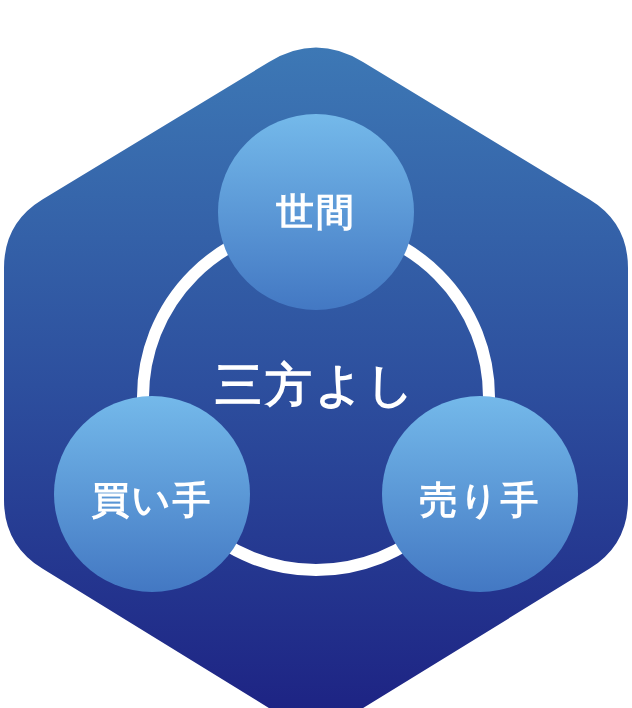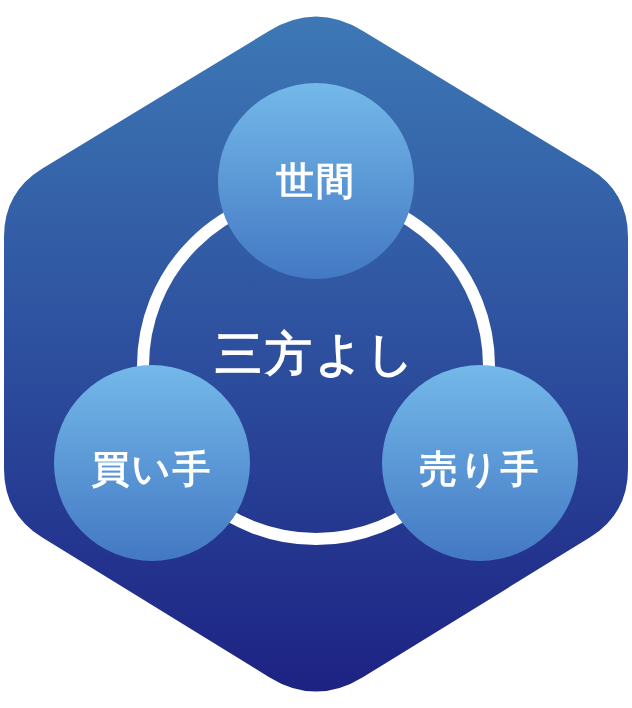--- a/index.html
+++ b/index.html
@@ -8,20 +8,21 @@
     background: #ffffff;
     width: 632px;
     height: 708px;
     overflow: hidden;
   }
   .stage {
     position: relative;
     width: 632px;
     height: 612px;
     font-family: "DejaVu Sans", sans-serif;
+    margin-top: 31px;
   }
   svg { display: block; }
   .node-label {
     font-family: "DejaVu Sans", sans-serif;
     font-weight: 700;
   }
 </style>
 </head>
 <body>
 

